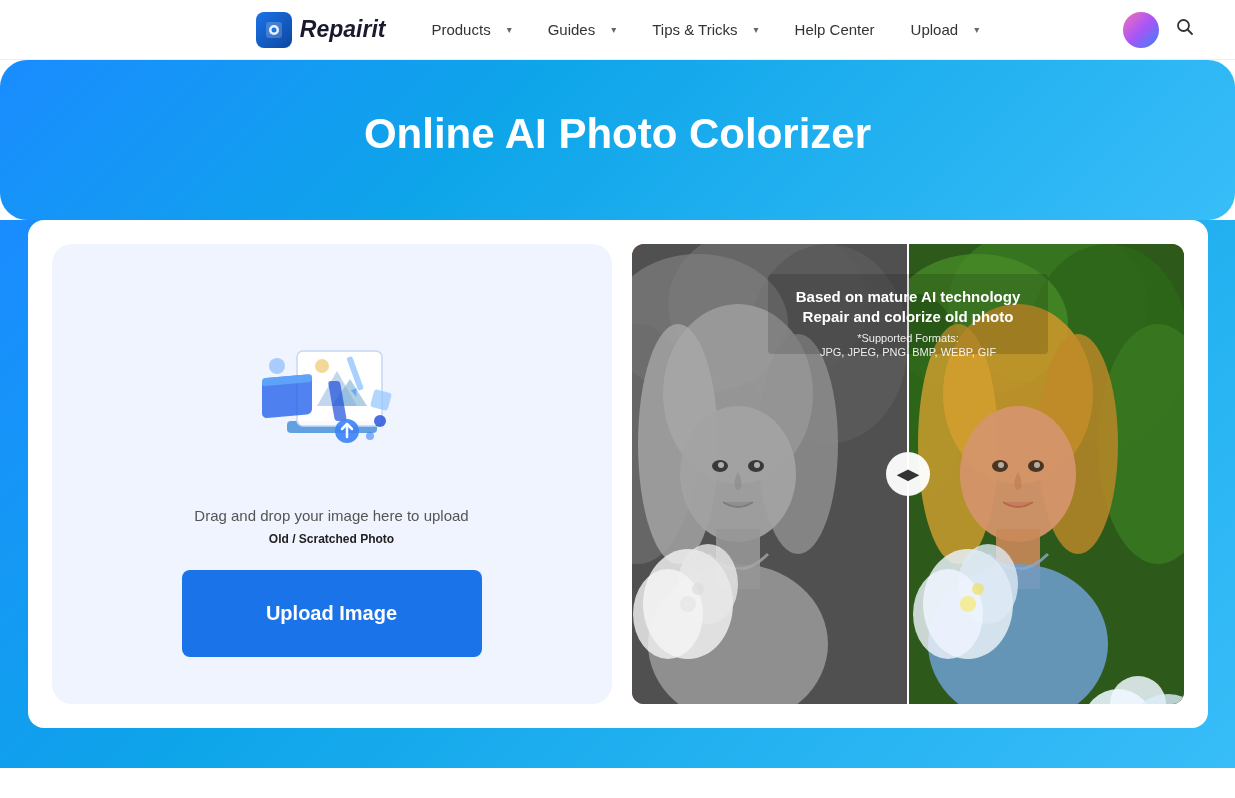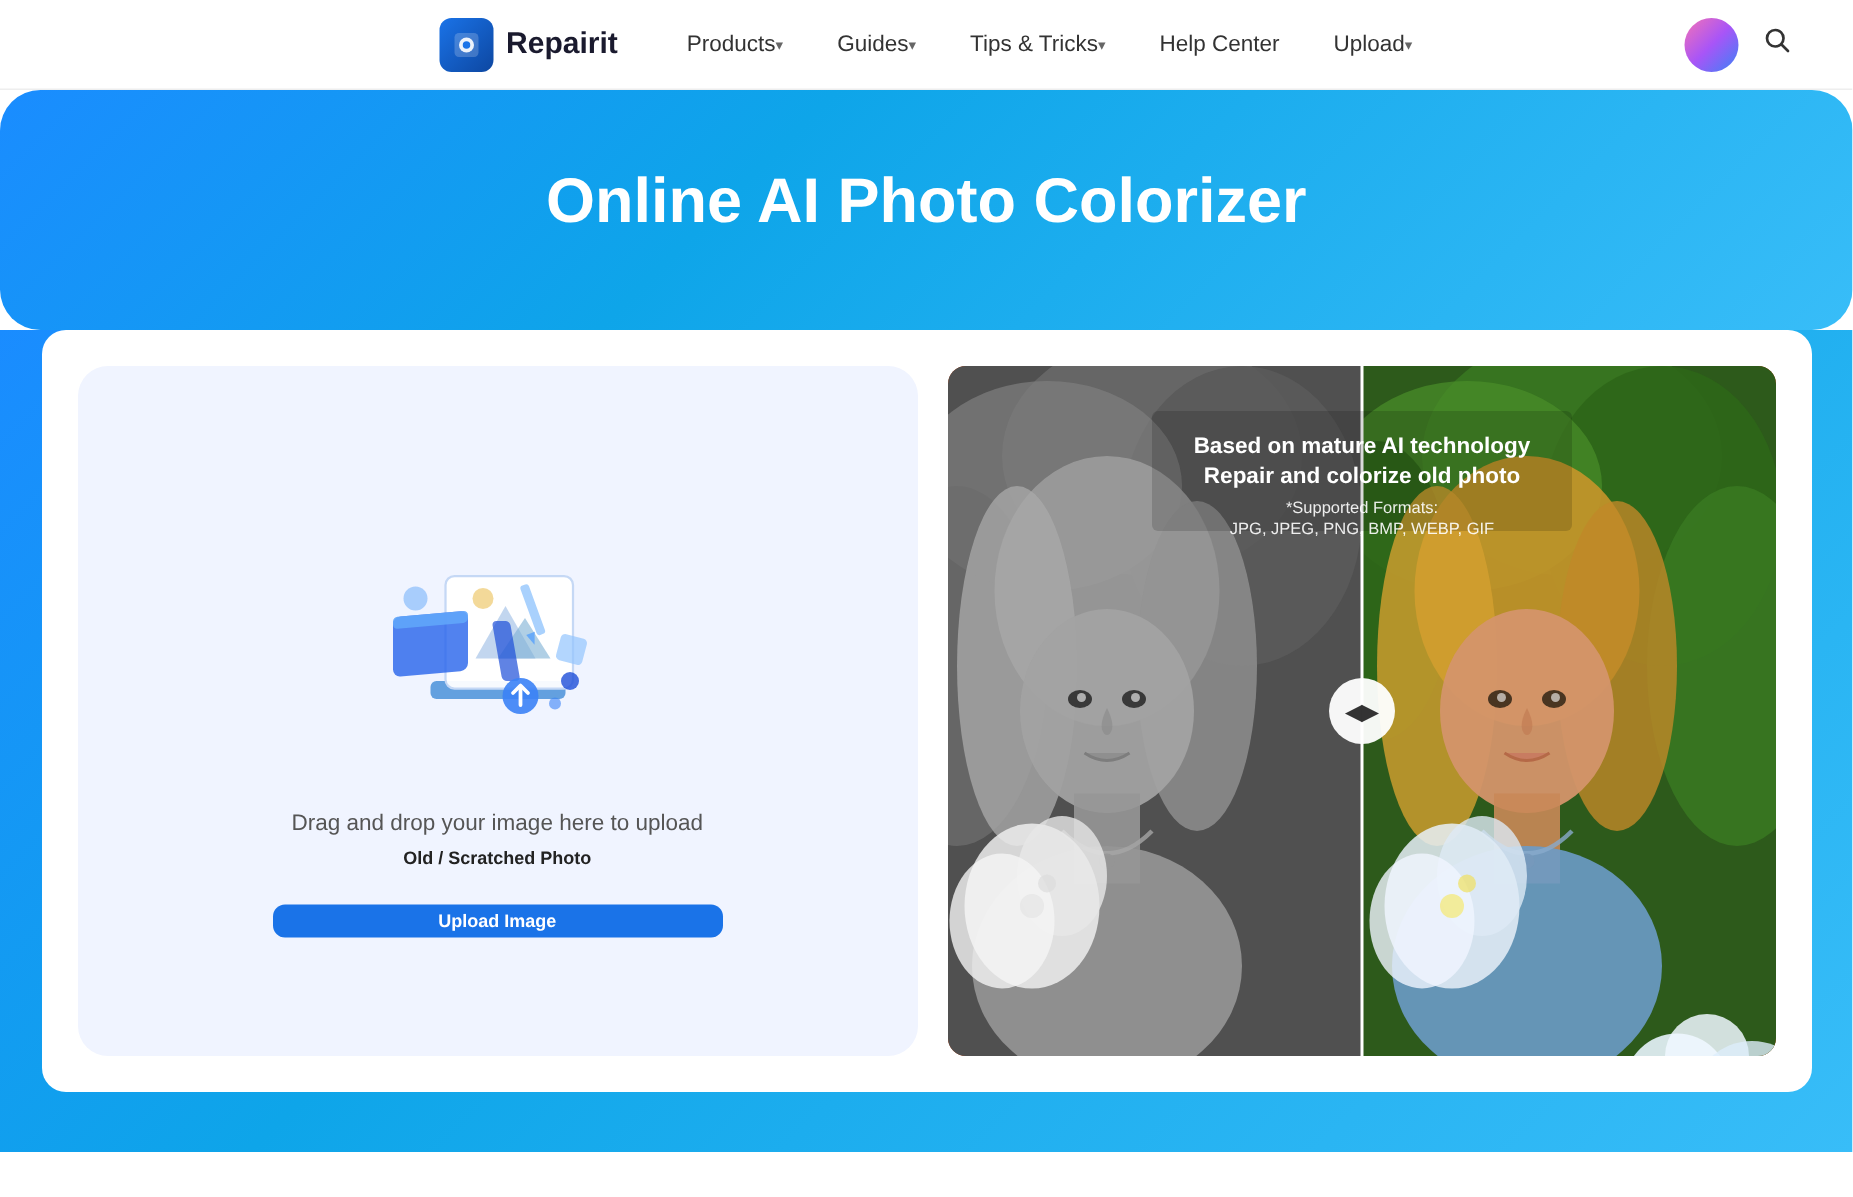--- a/index.html
+++ b/index.html
@@ -30,28 +30,29 @@
     .logo-icon {
       width: 36px; height: 36px;
       background: linear-gradient(135deg, #1a73e8, #0d47a1);
       border-radius: 8px;
       display: flex; align-items: center; justify-content: center;
       color: #fff;
       font-weight: bold;
       font-size: 16px;
     }
     .logo-text {
-      font-size: 20px;
+      font-size: 23px;
       font-weight: 700;
       color: #1a1a2e;
+      font-style: italic;
     }
     .nav-item {
       display: flex;
       align-items: center;
-      gap: 0;
+      gap: 16px;
       font-size: 15px;
       color: #333;
       cursor: pointer;
       font-weight: 500;
       white-space: nowrap;
     }
     .nav-item .chevron {
       font-size: 10px;
       color: #666;
     }
@@ -135,22 +136,22 @@
       font-size: 12px;
       font-weight: 700;
       color: #222;
       margin-bottom: 24px;
     }
     .upload-btn {
       background: #1a73e8;
       color: #fff;
       border: none;
       border-radius: 8px;
-      padding: 4px 80px;
-      font-size: 12px;
+      padding: 32px 80px;
+      font-size: 20px;
       font-weight: 700;
       cursor: pointer;
       width: 300px;
       text-align: center;
     }
 
     
     .preview-area {
       flex: 1;
       border-radius: 12px;

